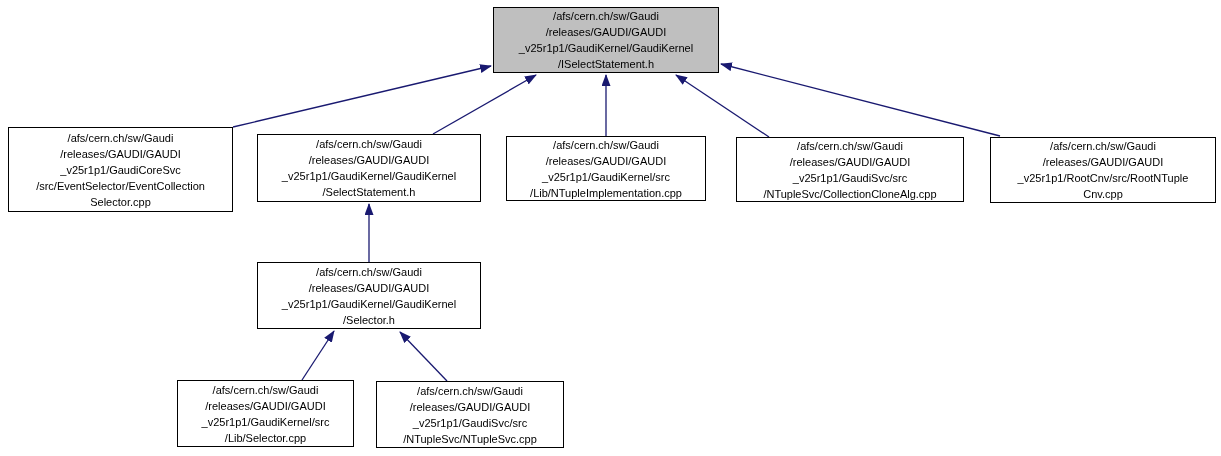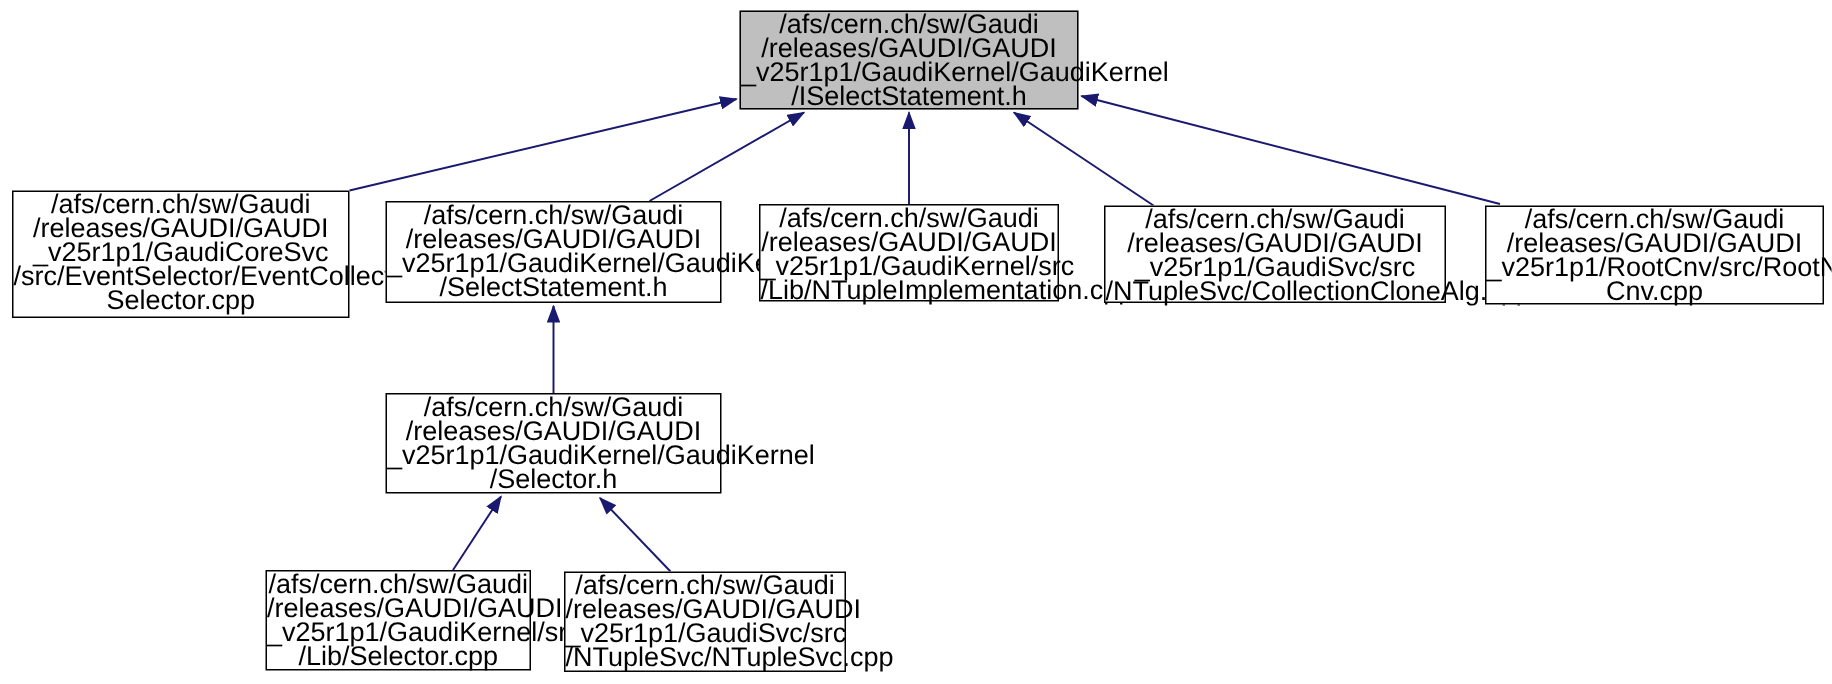--- a/index.html
+++ b/index.html
@@ -30,24 +30,24 @@
     pointer-events: none;
   }
   .edges line { stroke: var(--edge); stroke-width: 1.3; }
   .arrowhead { fill: var(--edge); }
   .node {
     position: absolute;
     border: 1px solid var(--border);
     background: var(--node-fill);
     color: var(--text);
     display: flex;
-    align-items: flex-start;
+    align-items: center;
     justify-content: center;
     text-align: center;
-    font-size: 18px;
+    font-size: 11px;
     line-height: 16px;
     white-space: pre-line;
     cursor: pointer;
   }
   .node.highlight { background: var(--highlight-fill); }
   .node span { display: block; width: 100%; }
 </style>
 </head>
 <body>
 

